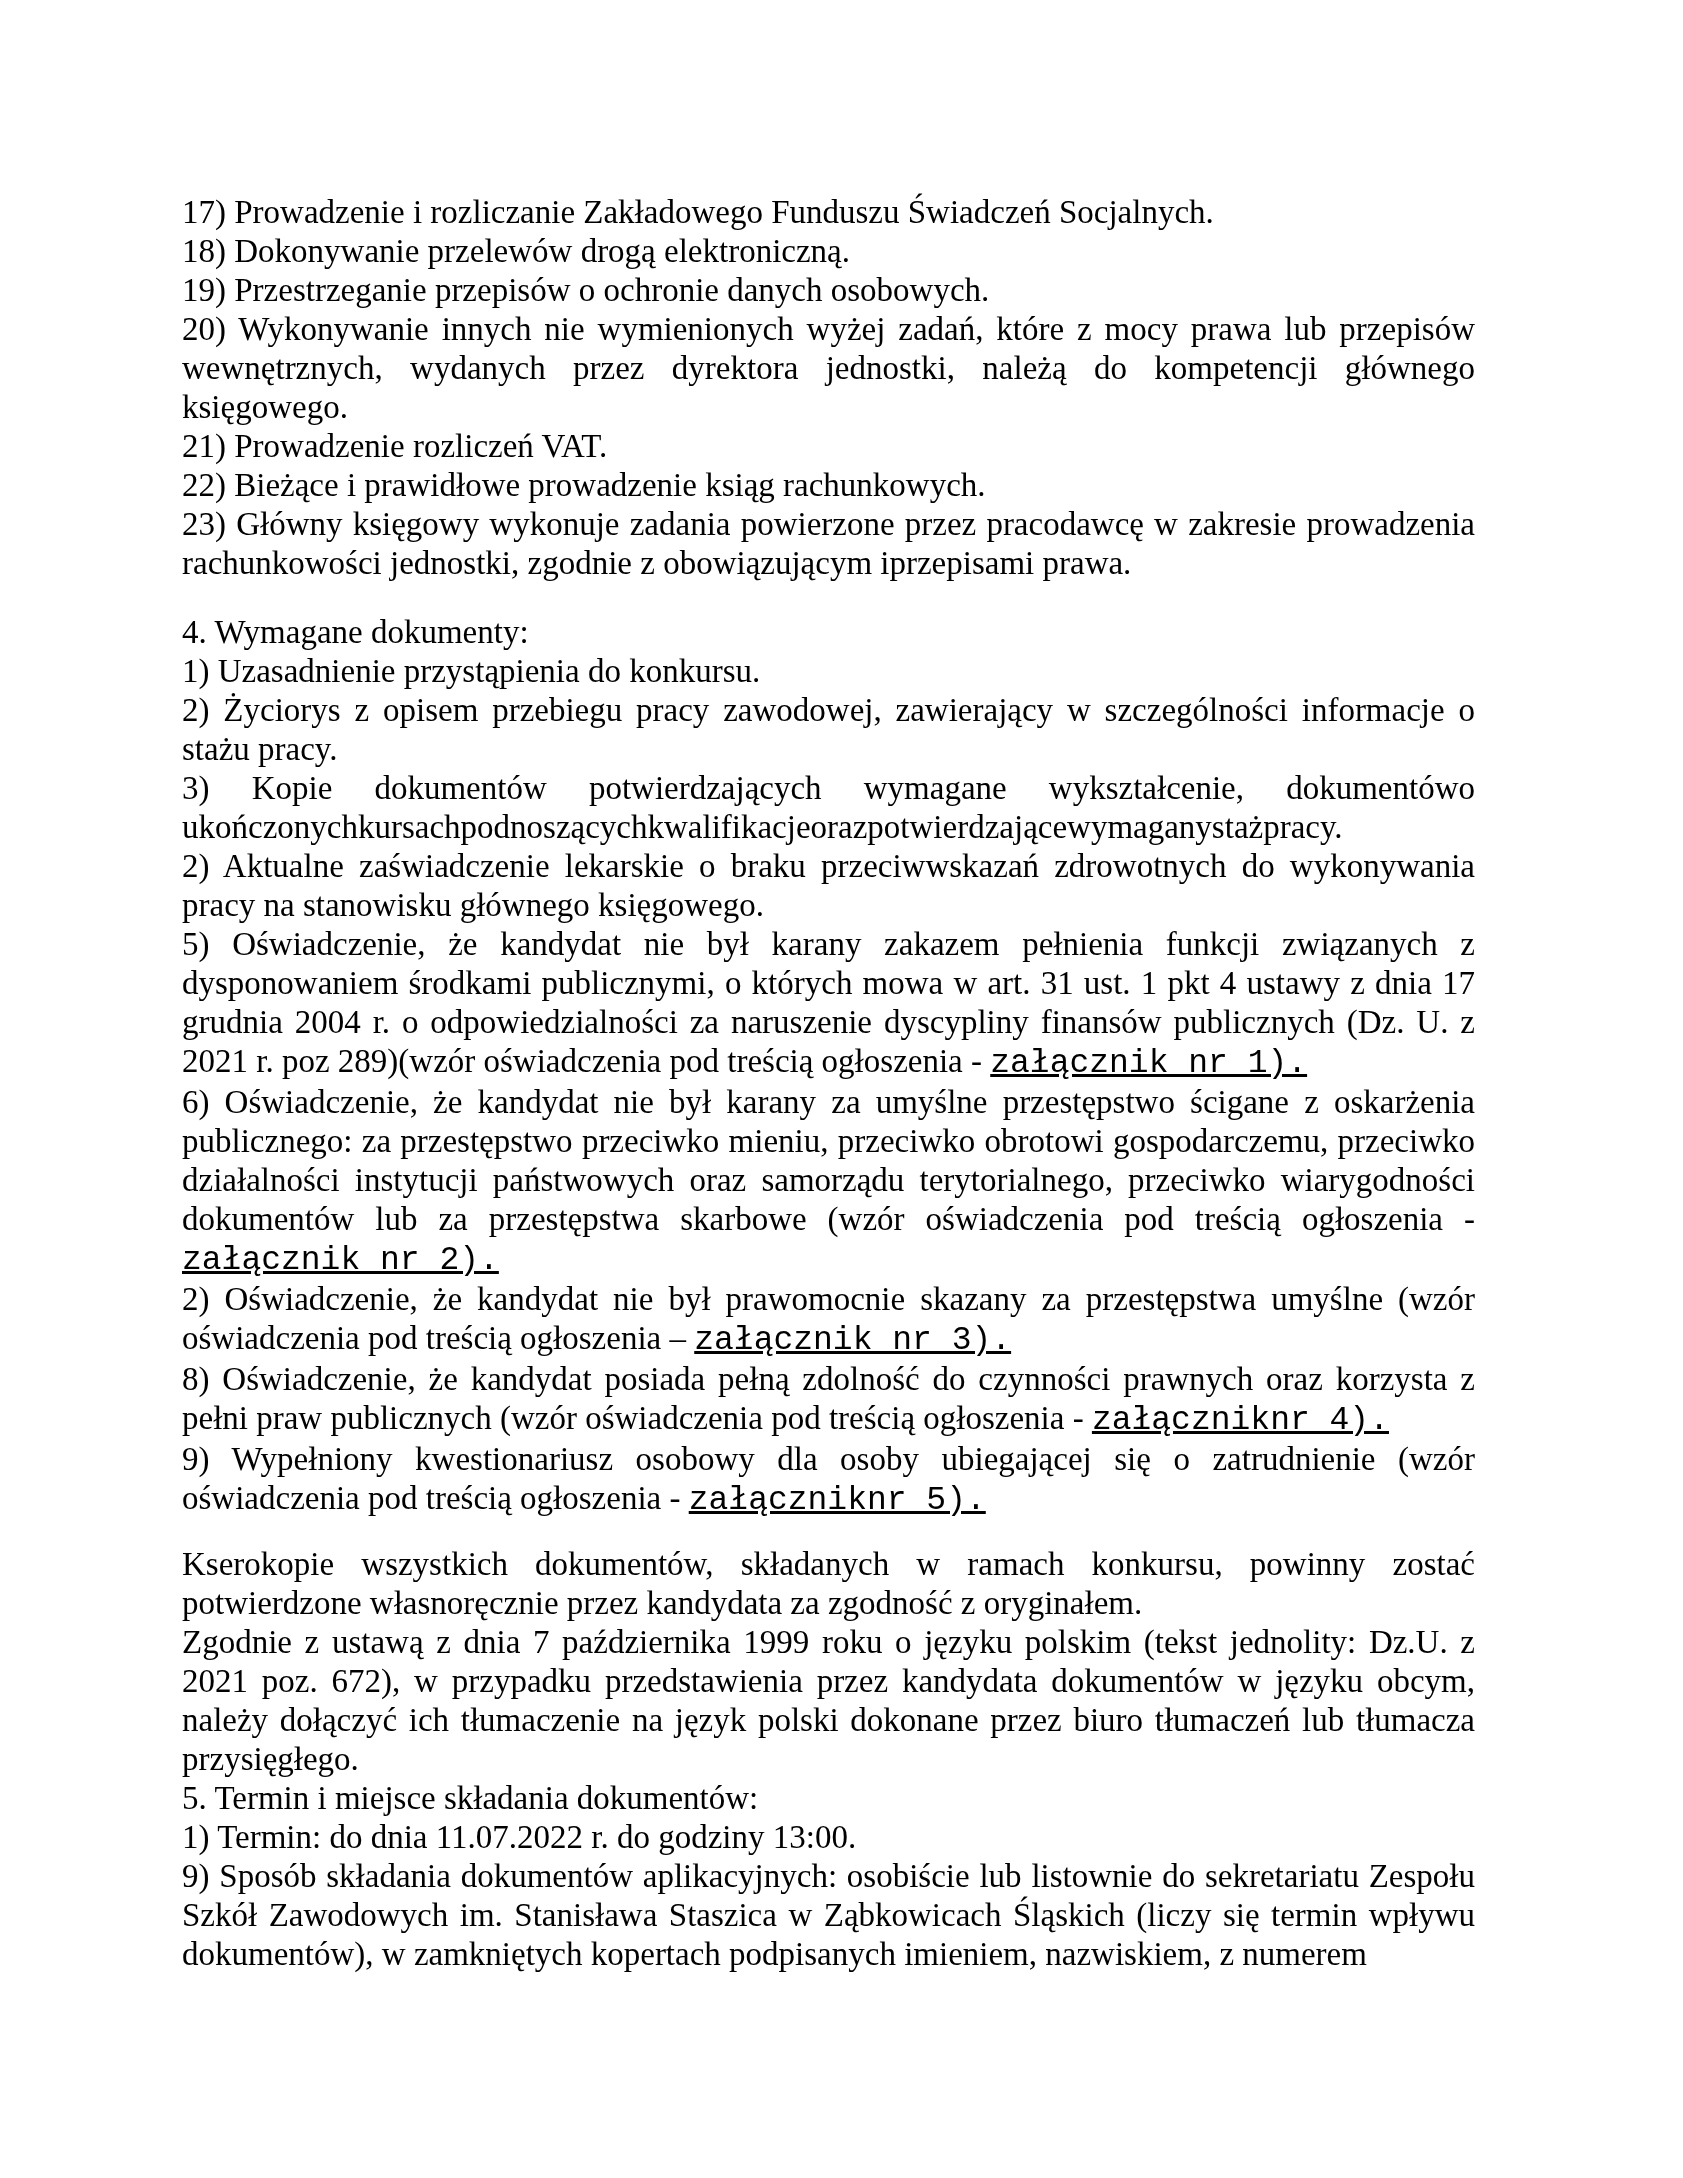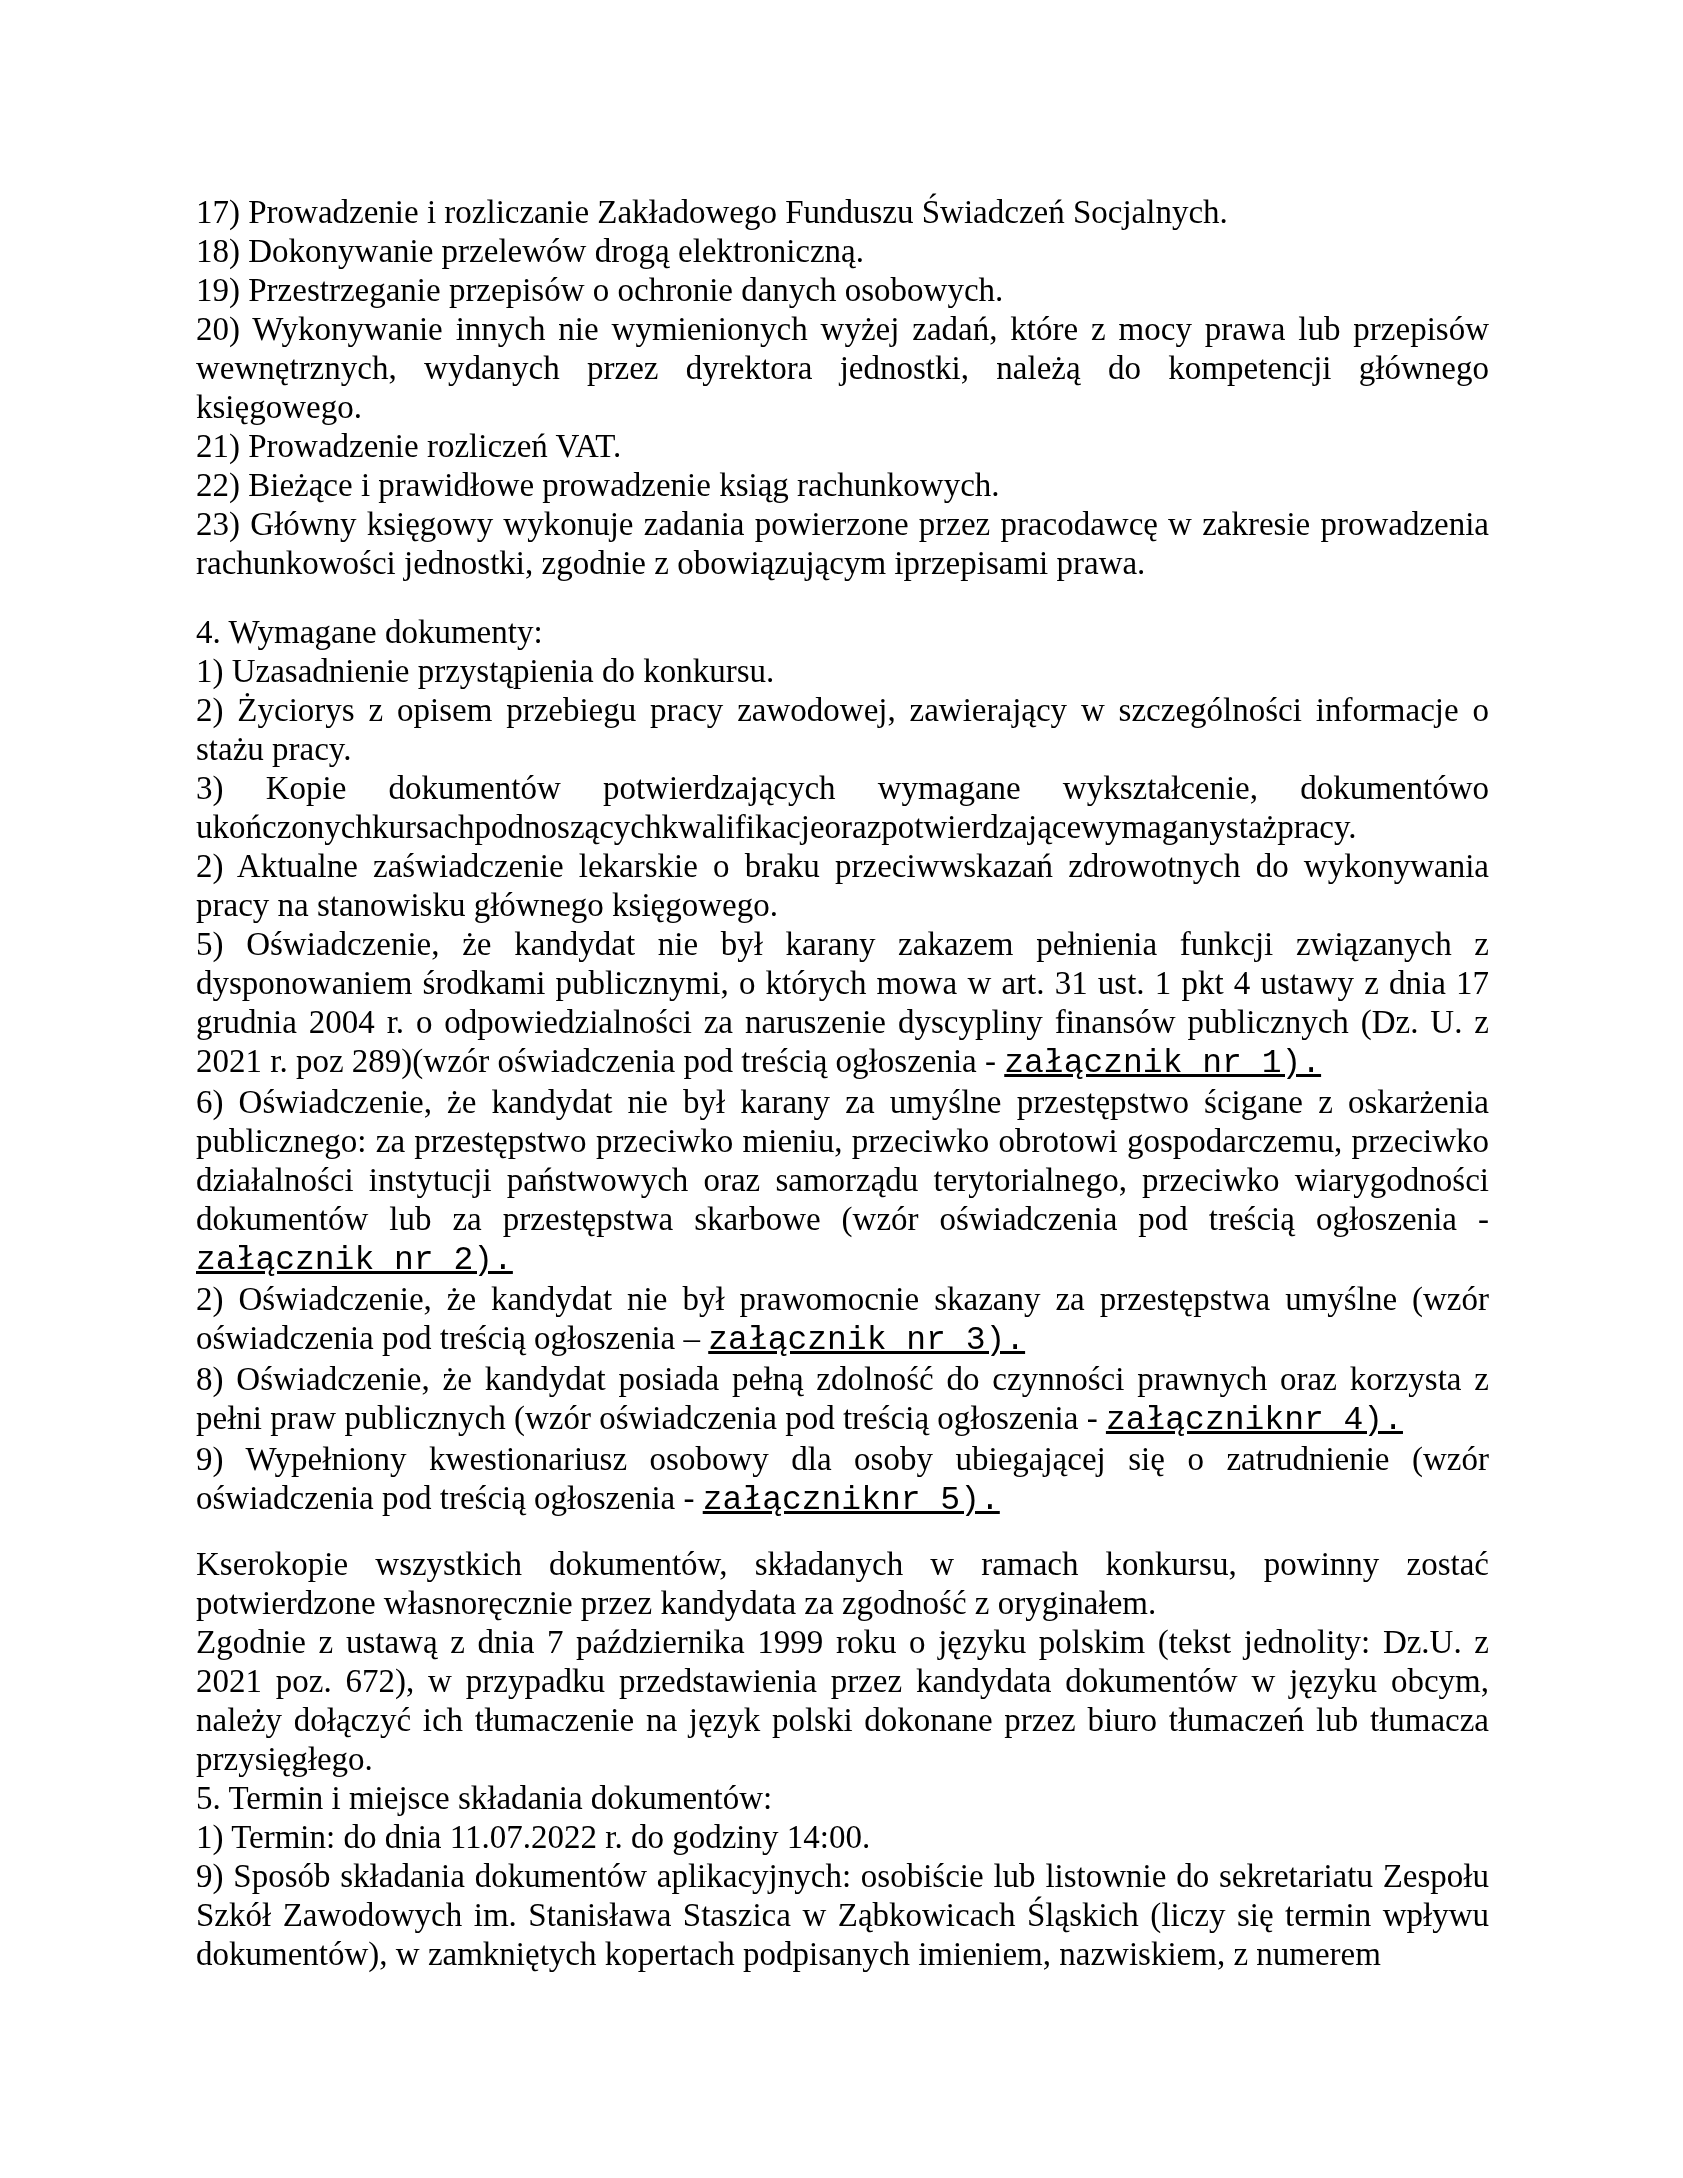--- a/index.html
+++ b/index.html
@@ -9,21 +9,21 @@
   }
   body {
     width: 1683px;
     height: 2178px;
     position: relative;
     font-family: "Liberation Serif", "DejaVu Serif", serif;
     color: #000000;
   }
   .doc {
     position: absolute;
-    left: 196px;
+    left: 182px;
     top: 193px;
     width: 1293px;
     font-size: 33px;
     line-height: 39px;
   }
   p.para {
     margin: 0;
     padding: 0;
     text-align: justify;
   }
@@ -64,17 +64,17 @@
   <p class="para"><span>2) Oświadczenie, że kandydat nie był prawomocnie skazany za przestępstwa umyślne (wzór oświadczenia pod treścią ogłoszenia – </span><span class="u">załącznik nr 3).</span></p>
   <p class="para"><span>8) Oświadczenie, że kandydat posiada pełną zdolność do czynności prawnych oraz korzysta z pełni praw publicznych (wzór oświadczenia pod treścią ogłoszenia - </span><span class="u">załączniknr 4).</span></p>
   <p class="para"><span>9) Wypełniony kwestionariusz osobowy dla osoby ubiegającej się o zatrudnienie (wzór oświadczenia pod treścią ogłoszenia - </span><span class="u">załączniknr 5).</span></p>
 
   <div class="spacer-2"></div>
 
   <p class="para italic">Kserokopie wszystkich dokumentów, składanych w ramach konkursu, powinny zostać potwierdzone własnoręcznie przez kandydata za zgodność z oryginałem.</p>
   <p class="para italic">Zgodnie z ustawą z dnia 7 października 1999 roku o języku polskim (tekst jednolity: Dz.U. z 2021 poz. 672), w przypadku przedstawienia przez kandydata dokumentów w języku obcym, należy dołączyć ich tłumaczenie na język polski dokonane przez biuro tłumaczeń lub tłumacza przysięgłego.</p>
 
   <p class="para bold">5. Termin i miejsce składania dokumentów:</p>
-  <p class="para">1) Termin: do dnia 11.07.2022 r. do godziny 14:00.</p>
+  <p class="para">1) Termin: do dnia 11.07.2022 r. do godziny 13:00.</p>
   <p class="para">9) Sposób składania dokumentów aplikacyjnych: osobiście lub listownie do sekretariatu Zespołu Szkół Zawodowych im. Stanisława Staszica w Ząbkowicach Śląskich (liczy się termin wpływu dokumentów), w zamkniętych kopertach podpisanych imieniem, nazwiskiem, z numerem</p>
 
 </div>
 
 
 </body></html>

